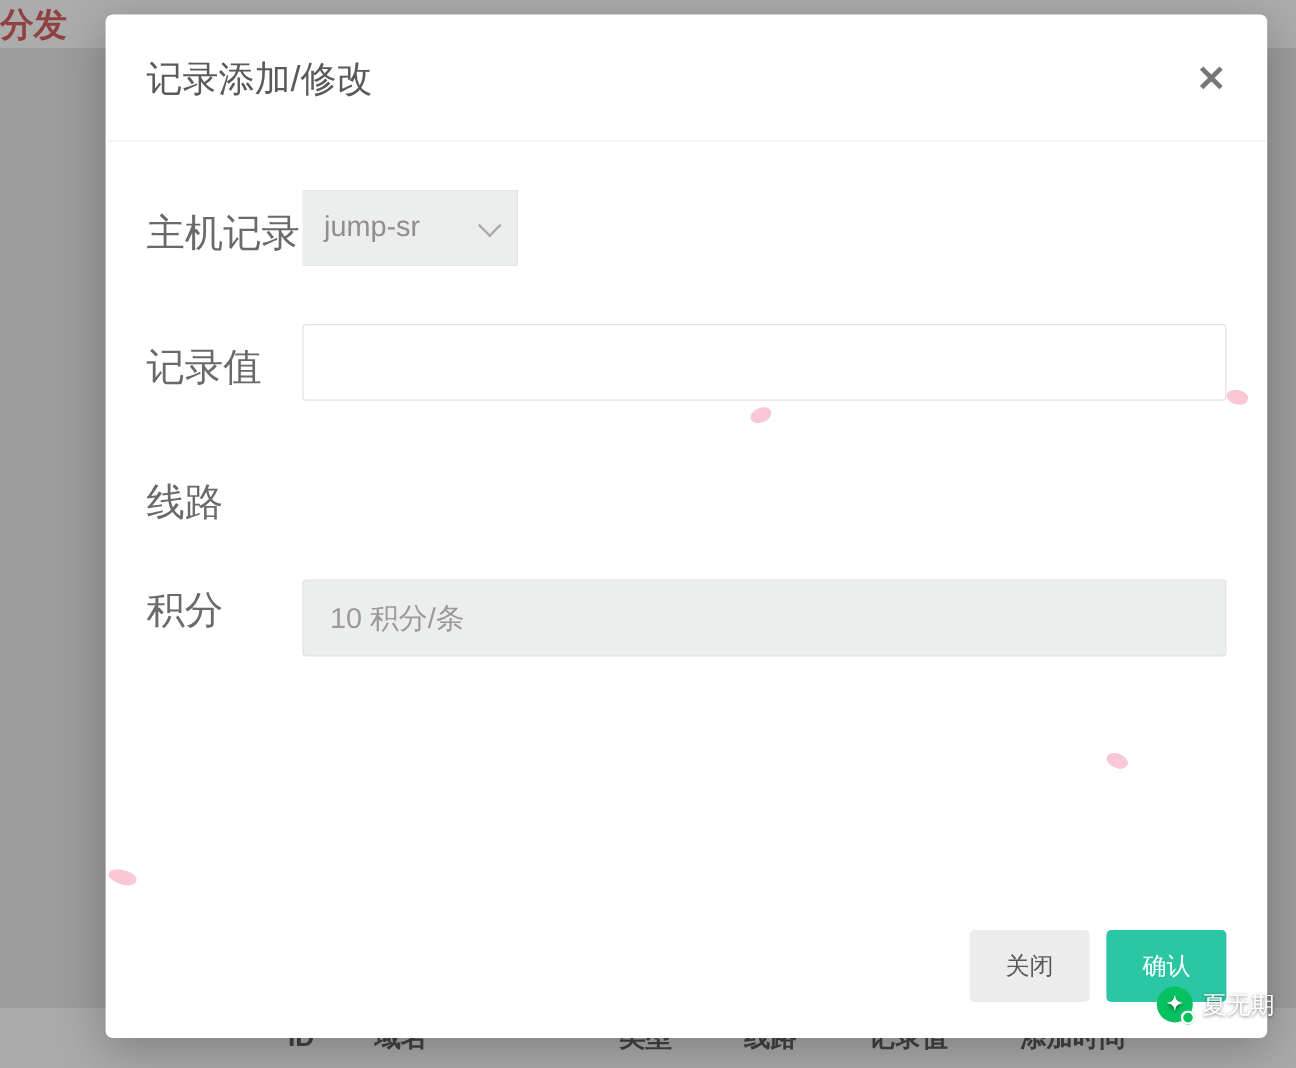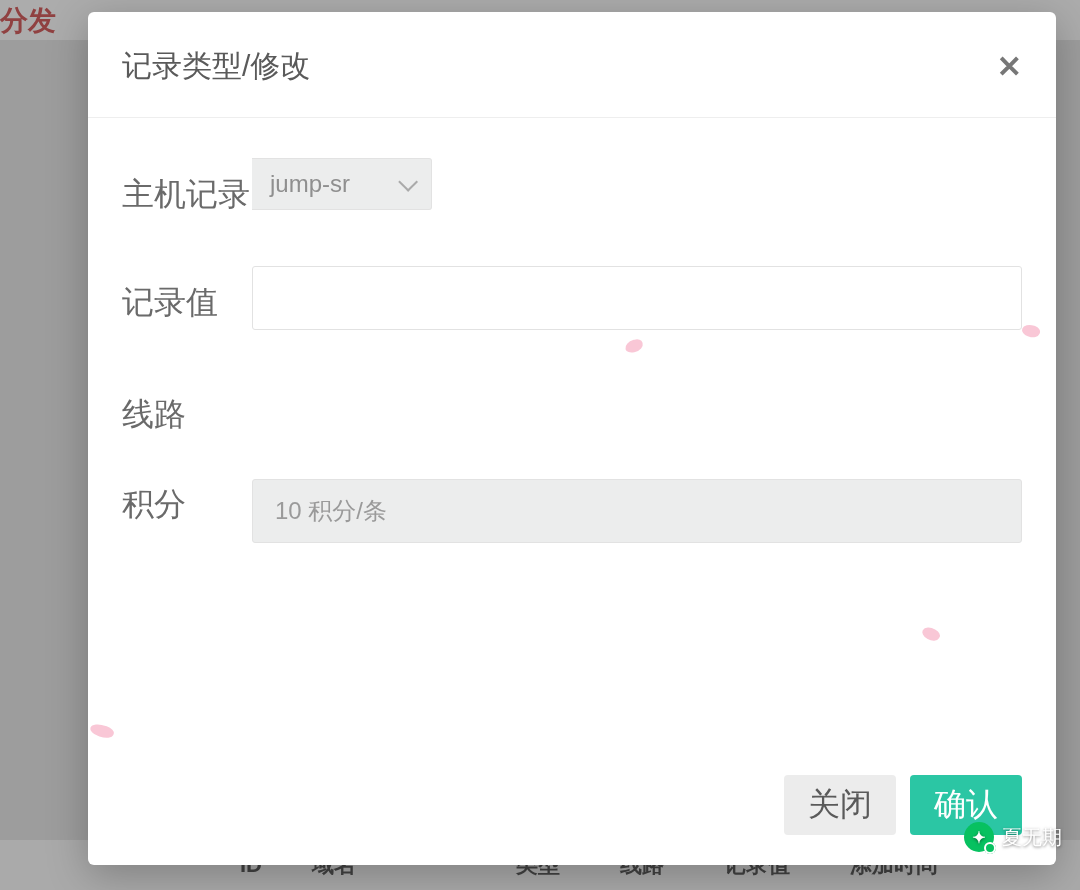--- a/index.html
+++ b/index.html
@@ -19,30 +19,30 @@
     .close-x { font-size: 30px; color: #777; cursor: pointer; font-weight: bold; line-height: 1; }
     
     .modal-body { padding: 40px 34px 10px 34px; flex: 1; }
     .form-row { display: flex; align-items: flex-start; margin-bottom: 48px; }
     .form-row.last { margin-bottom: 0; }
     .form-label { width: 130px; font-size: 32px; color: #6a6a6a; line-height: 1.5; padding-top: 12px; flex-shrink:0; }
     .form-control-wrap { flex: 1; display: flex; }
     
     .text-input { flex: 1; height: 64px; border: 1px solid #e2e2e2; border-radius: 3px; font-size: 24px; color: #9a9a9a; padding: 0 22px; background: #fff; }
     .text-input::placeholder { color: #a0a0a0; }
-    .suffix-select { width: 180px; height: 52px; background: #eceded; border: 1px solid #e2e2e2; border-left: none; border-radius: 0 3px 3px 0; display: flex; align-items: center; justify-content: space-between; padding: 0 18px; font-size: 24px; color: #8f8f8f; cursor: pointer; }
+    .suffix-select { width: 180px; height: 64px; background: #eceded; border: 1px solid #e2e2e2; border-left: none; border-radius: 0 3px 3px 0; display: flex; align-items: center; justify-content: space-between; padding: 0 18px; font-size: 24px; color: #8f8f8f; cursor: pointer; }
     .text-input.with-suffix { border-radius: 3px 0 0 3px; }
     
     .select-box { flex: 1; height: 64px; border: 1px solid #e2e2e2; border-radius: 3px; display: flex; align-items: center; justify-content: space-between; padding: 0 22px; font-size: 24px; color: #9a9a9a; cursor: pointer; background:#fff;}
     .chev { width: 14px; height: 14px; border-right: 2px solid #aaa; border-bottom: 2px solid #aaa; transform: rotate(45deg) translateY(-3px); }
     
     .readonly-box { flex: 1; height: 64px; background: #eceded; border: 1px solid #e2e2e2; border-radius: 3px; display: flex; align-items: center; padding: 0 22px; font-size: 24px; color: #9a9a9a; margin-top: 11px; }
     
     .modal-footer { display: flex; justify-content: flex-end; gap: 14px; padding: 18px 34px 30px 34px; }
-    .btn { height: 60px; min-width: 100px; border: none; border-radius: 4px; font-size: 32px; cursor: pointer; padding: 0 24px; }
+    .btn { height: 60px; min-width: 100px; border: none; border-radius: 4px; font-size: 20px; cursor: pointer; padding: 0 24px; }
     .btn-cancel { background: #ececec; color: #5a5a5a; }
     .btn-confirm { background: #2bc6a4; color: #fff; }
 
     .wm { position: absolute; right: 18px; bottom: 38px; display: flex; align-items: center; gap: 8px; color: #fff; font-size: 20px; text-shadow: 0 1px 3px rgba(0,0,0,0.5); }
     .wm-icon { width: 30px; height: 30px; border-radius: 50%; background: #07c160; display:flex; align-items:center; justify-content:center; color:#fff; font-size:16px; font-weight:bold; position:relative;}
     .wm-icon::before{content:""; position:absolute; width:12px;height:12px;border-radius:50%;background:#07c160; right:-2px;bottom:-2px; box-shadow: inset 0 0 0 2px #fff;}
 
     .petal { position: absolute; width: 18px; height: 12px; background: #f9c7d6; border-radius: 60% 40% 55% 45%; transform: rotate(20deg); pointer-events:none;}
   </style>
 </head>
@@ -57,21 +57,21 @@
     <span class="bg-th" style="margin-left:100px">类型</span>
     <span class="bg-th">线路</span>
     <span class="bg-th">记录值</span>
     <span class="bg-th">添加时间</span>
   </div>
 </div>
 <div class="overlay"></div>
 
 <div class="modal">
   <div class="modal-header">
-    <div class="modal-title">记录类型/修改</div>
+    <div class="modal-title">记录添加/修改</div>
     <div class="close-x">✕</div>
   </div>
   <div class="modal-body">
 
     <div class="form-row">
       <div class="form-label">主机记录</div>
       <div class="form-control-wrap">
         <div class="suffix-select">
           <span>jump-sr</span>
           <span class="chev"></span>

